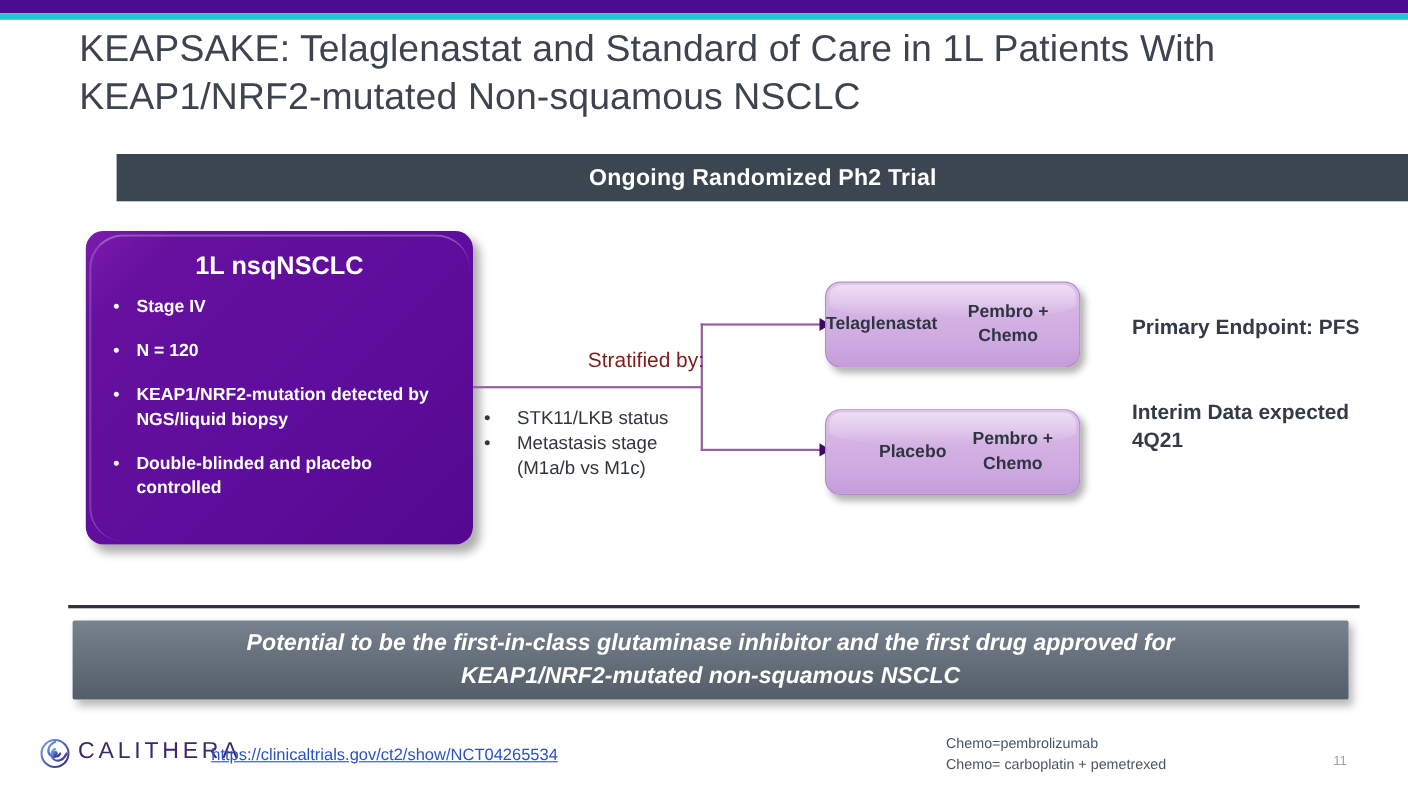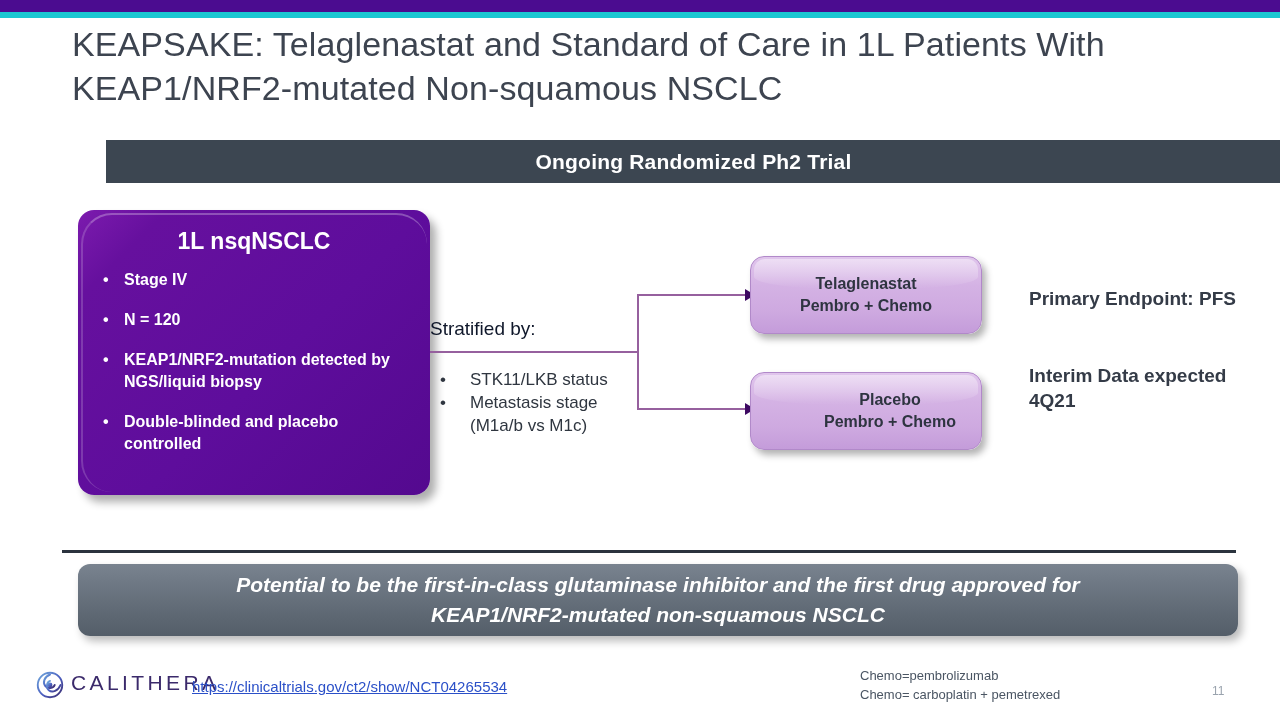--- a/index.html
+++ b/index.html
@@ -141,23 +141,23 @@
     border-left: 10px solid #3E0A63;
   }
   .arrow-top { left: 745px; top: 289px; }
   .arrow-bot { left: 745px; top: 403px; }
 
   
   .strat-title {
     position: absolute;
     left: 430px; top: 318px;
     width: 210px;
-    text-align: left;
+    text-align: right;
     font-size: 19px;
-    color: #0f172a;
+    color: #7f1d1d;
   }
   .strat-list {
     position: absolute;
     left: 434px; top: 368px;
     width: 215px;
   }
   .strat-row {
     position: relative;
     font-size: 17px;
     line-height: 23px;
@@ -180,21 +180,21 @@
   
   .arm-box {
     position: absolute;
     width: 232px; height: 78px;
     border-radius: 14px;
     background: linear-gradient(180deg, #E0C5EC 0%, #D4B2E4 38%, #CEA9E0 72%, #C49CDA 100%);
     border: 1px solid #B189C9;
     box-shadow: 4px 5px 7px rgba(0,0,0,0.30);
     box-sizing: border-box;
     display: flex;
-    flex-direction: column;
+    flex-direction: row;
     align-items: center;
     justify-content: center;
     text-align: center;
   }
   .arm-box::before {
     content: "";
     position: absolute;
     left: 3px; top: 2px; right: 3px; height: 40%;
     border-radius: 11px 11px 40% 40%;
     background: linear-gradient(180deg, rgba(255,255,255,0.45), rgba(255,255,255,0));
@@ -229,29 +229,28 @@
     left: 62px; top: 550px;
     width: 1174px; height: 3px;
     background: #2B333E;
   }
 
   
   .banner {
     position: absolute;
     left: 66px; top: 564px;
     width: 1160px; height: 72px;
-    border-radius: 12px;
+    border-radius: 2px;
     background: linear-gradient(180deg, #79838F 0%, #6B7581 35%, #5E6873 70%, #545E69 100%);
     box-shadow: 4px 5px 8px rgba(0,0,0,0.28);
     display: flex;
     flex-direction: column;
     align-items: center;
     justify-content: center;
     text-align: center;
-    margin-left: 12px;
   }
   .banner-line {
     color: #ffffff;
     font-size: 21px;
     font-weight: bold;
     font-style: italic;
     line-height: 30px;
   }
 
   

